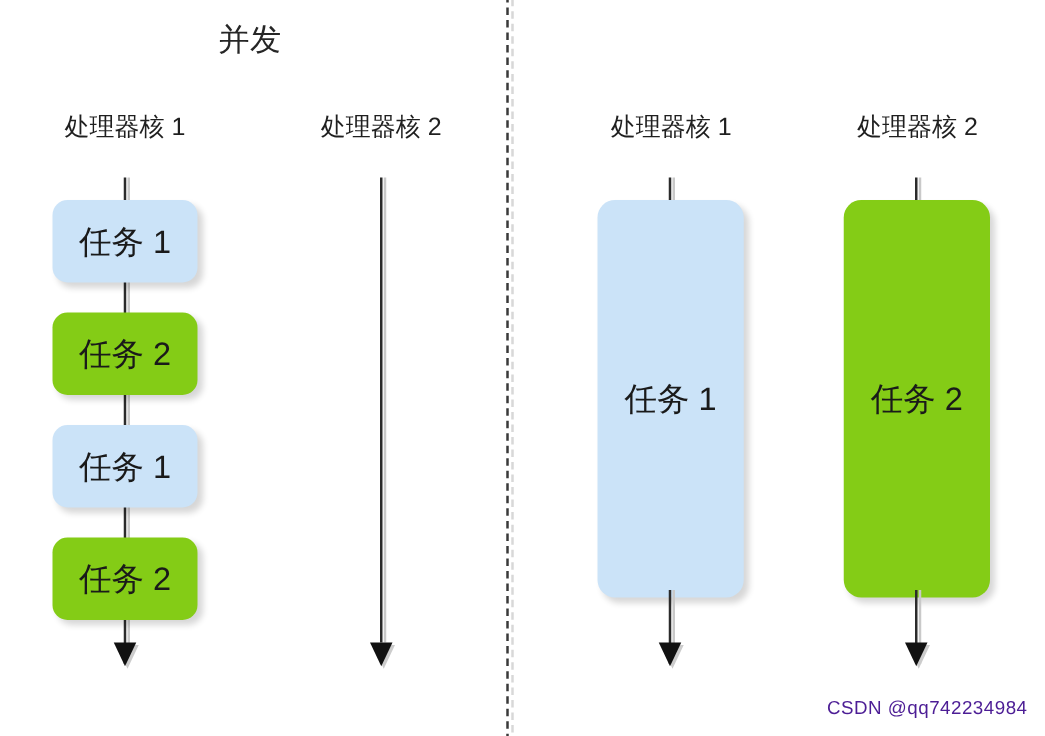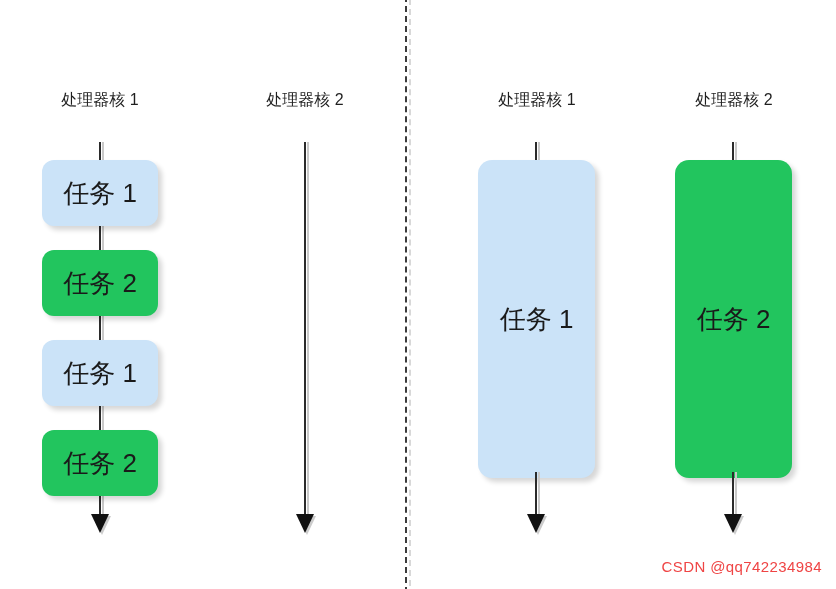--- a/index.html
+++ b/index.html
@@ -30,21 +30,21 @@
     text-align: center;
     white-space: nowrap;
     letter-spacing: 0.5px;
   }
   #title-left  { left: 120px;  top: 20px; width: 160px; }
   #title-right { left: 538px;  top: 20px; width: 160px; }
 
   
   .core-label {
     position: absolute;
-    font-size: 16px;
+    font-size: 20px;
     line-height: 1;
     color: #1f1f1f;
     text-align: center;
     white-space: nowrap;
   }
   #core-l1 { left: 10px;  top: 92px;  width: 180px; }
   #core-l2 { left: 215px; top: 92px;  width: 180px; }
   #core-r1 { left: 447px; top: 92px;  width: 180px; }
   #core-r2 { left: 644px; top: 92px;  width: 180px; }
 
@@ -107,40 +107,41 @@
     border-radius: 12px;
     display: flex;
     align-items: center;
     justify-content: center;
     font-size: 26px;
     color: #1a1a1a;
     white-space: nowrap;
     box-shadow: 4px 4px 5px rgba(0, 0, 0, 0.16);
   }
   .task-box.blue   { background: #cbe3f8; }
-  .task-box.orange { background: #22c55e; }
+  .task-box.orange { background: #84cc16; }
 
   .task-box.tall { border-radius: 14px; }
 
   
   #watermark {
     position: absolute;
     right: 14px;
     bottom: 14px;
     font-size: 15px;
-    color: #ef4444;
+    color: #4c1d95;
     letter-spacing: 0.4px;
     white-space: nowrap;
   }
 </style>
 </head>
 <body>
 
 <div id="canvas">
 
+  <div class="panel-title" id="title-left">并发</div>
 
 
   <div id="divider-shadow"></div>
   <div id="divider"></div>
 
   <div class="core-label" id="core-l1">处理器核 1</div>
   <div class="core-label" id="core-l2">处理器核 2</div>
   <div class="core-label" id="core-r1">处理器核 1</div>
   <div class="core-label" id="core-r2">处理器核 2</div>
 

